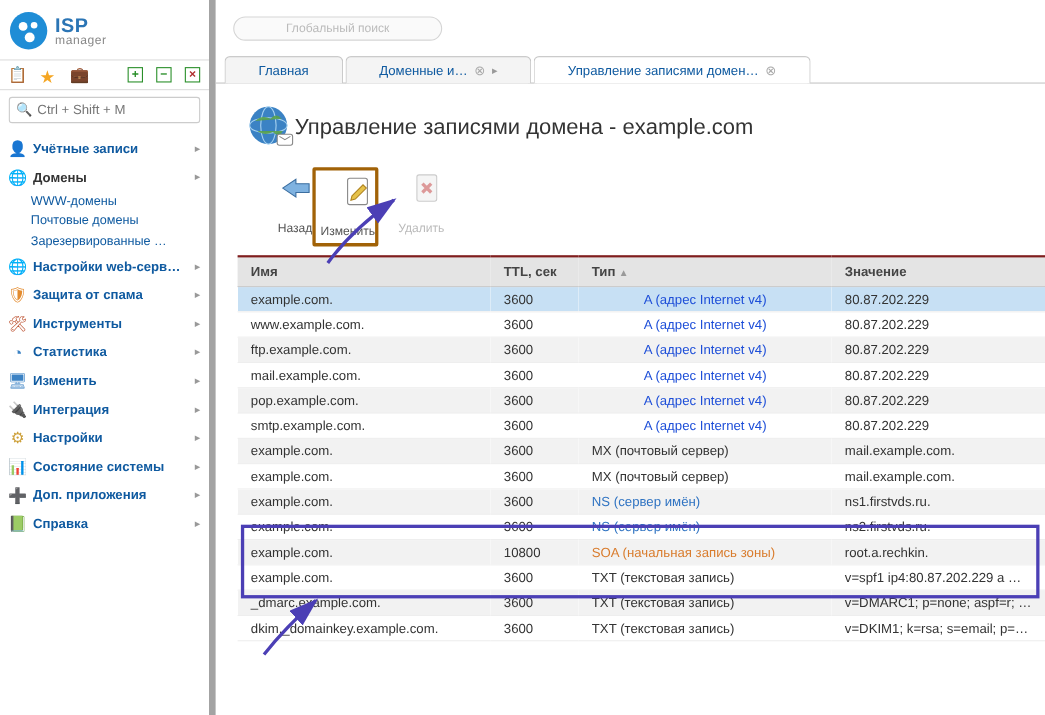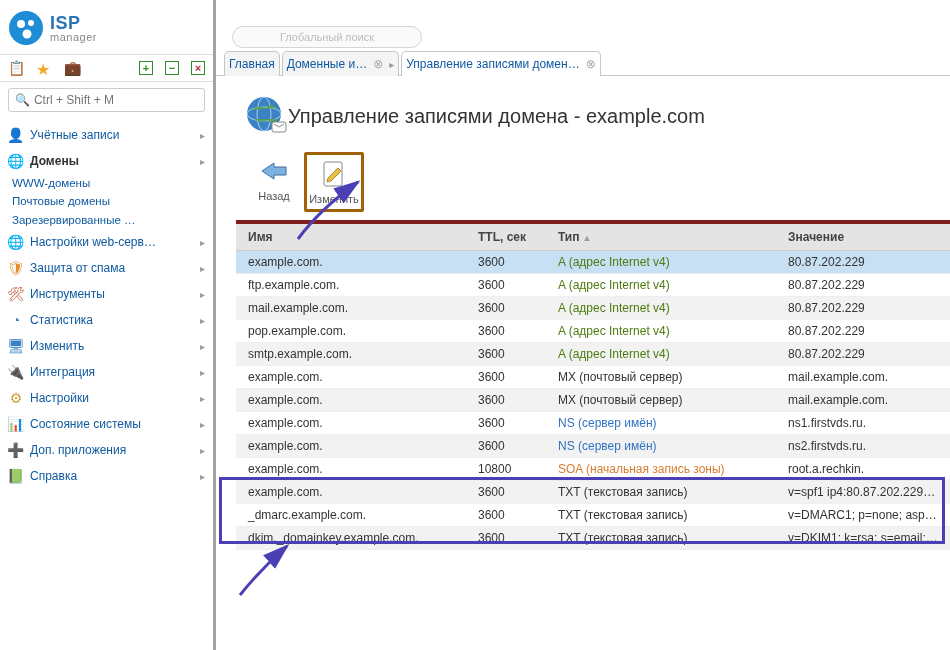--- a/index.html
+++ b/index.html
@@ -1,20 +1,20 @@
 <!DOCTYPE html>
 <html><head>
 <meta charset="utf-8">
 <style>
   * { box-sizing: border-box; margin: 0; padding: 0; }
   body { font-family: Arial, Helvetica, sans-serif; font-size: 12px; color: #333; background: #fff; width: 950px; height: 650px; overflow: hidden; position: relative; }
   .app { display: flex; height: 100%; }
 
   
-  .sidebar { width: 216px; border-right: 3px solid #a3a3a3; display: flex; flex-direction: column; padding: 6px 0 0 0; }
+  .sidebar { width: 196px; border-right: 6px solid #a3a3a3; display: flex; flex-direction: column; padding: 6px 0 0 0; }
   .logo-row { display: flex; align-items: center; gap: 6px; padding: 4px 8px 8px 8px; }
   .logo-circle { width: 36px; height: 36px; position: relative; }
   .logo-circle svg { width: 36px; height: 36px; }
   .logo-text { line-height: 1; }
   .logo-text .isp { font-weight: bold; font-size: 18px; color: #2b75b5; letter-spacing: 0.5px; }
   .logo-text .mgr { font-size: 11px; color: #888; letter-spacing: 0.5px; }
 
   .mini-toolbar { display: flex; align-items: center; gap: 12px; padding: 4px 8px; border-top: 1px solid #ddd; border-bottom: 1px solid #ddd; height: 28px; }
   .mini-toolbar .spacer { flex: 1; }
   .mini-toolbar .sq { width: 14px; height: 14px; display: inline-flex; align-items: center; justify-content: center; border: 1px solid #2a8f2a; font-size: 11px; line-height: 1; font-weight: bold; }
@@ -24,63 +24,63 @@
   .mt-icon { width: 16px; height: 16px; display: inline-block; }
   .star { color: #f5a623; font-size: 16px; }
   .clip { color: #888; font-size: 14px; }
   .note { color: #c78a3a; font-size: 14px; }
 
   .search-box { margin: 6px 8px; height: 24px; border: 1px solid #ccc; border-radius: 3px; display: flex; align-items: center; padding: 0 6px; gap: 4px; color: #999; }
   .search-box input { border: none; outline: none; flex: 1; font-size: 12px; color: #15803d; background: transparent; }
 
   .nav { flex: 1; overflow-y: auto; padding: 4px 0; }
   .nav-item { display: flex; align-items: center; gap: 6px; padding: 5px 8px; cursor: pointer; color: #0f5aa0; }
-  .nav-item .label { flex: 1; }
+  .nav-item .label { flex: 1; font-weight: bold; }
   .nav-item .chev { color: #999; font-size: 10px; }
   .nav-item.bold .label { font-weight: bold; color: #333; }
   .nav-item .ni { width: 16px; height: 16px; display: inline-flex; align-items: center; justify-content: center; font-size: 14px; }
-  .sub { padding-left: 12px; font-size: 11.5px; line-height: 1.6; color: #0f5aa0; }
+  .sub { padding-left: 28px; font-size: 11.5px; line-height: 1.6; color: #0f5aa0; }
   .sub div { cursor: pointer; }
   .sub .active { color: #000; }
 
   
   .main { flex: 1; display: flex; flex-direction: column; }
-  .top-search-wrap { height: 48px; display: flex; align-items: flex-end; padding: 4px 0 0 16px; }
+  .top-search-wrap { height: 48px; display: flex; align-items: center; padding: 4px 0 0 16px; }
   .top-search { width: 190px; height: 22px; border: 1px solid #d5d5d5; border-radius: 11px; background: #fafafa; display: flex; align-items: center; justify-content: center; font-size: 11px; color: #bbb; }
 
   .tabs { display: flex; align-items: flex-end; height: 28px; border-bottom: 1px solid #c6c6c6; padding-left: 8px; gap: 2px; }
-  .tab { display: flex; align-items: center; gap: 6px; padding: 5px 4px; border: 1px solid #c6c6c6; border-bottom: none; border-radius: 5px 5px 0 0; background: #f4f4f4; color: #0f5aa0; font-size: 12px; position: relative; top: 1px; cursor: pointer; }
+  .tab { display: flex; align-items: center; gap: 6px; padding: 5px 30px; border: 1px solid #c6c6c6; border-bottom: none; border-radius: 5px 5px 0 0; background: #f4f4f4; color: #0f5aa0; font-size: 12px; position: relative; top: 1px; cursor: pointer; }
   .tab.active { background: #fff; justify-content: center; }
   .tab .tab-close { color: #aaa; font-size: 12px; }
   .tab .trail { color: #999; font-size: 10px; }
 
   .page-head { display: flex; align-items: center; padding: 18px 0 14px 28px; }
   .page-head h1 { font-size: 20px; font-weight: normal; color: #333; }
   .globe-icon { width: 44px; height: 44px; }
 
   .actions { display: flex; gap: 0; padding: 0 0 8px 28px; align-items: flex-start; }
-  .action { width: 60px; display: flex; flex-direction: column; align-items: center; gap: 4px; cursor: pointer; color: #555; padding: 4px 0; }
+  .action { width: 60px; display: flex; flex-direction: column; align-items: flex-end; gap: 16px; cursor: pointer; color: #555; padding: 4px 0; }
   .action.disabled { color: #bbb; }
   .action .ai { width: 30px; height: 30px; display: flex; align-items: center; justify-content: center; }
   .action span { font-size: 11px; }
   .action.framed { border: 3px solid #a16207; border-radius: 2px; }
 
   .table-wrap { padding: 0 0 0 20px; }
   table { width: 100%; border-collapse: collapse; table-layout: fixed; }
-  thead tr { background: #e4e4e4; border-top: 4px solid #7f1d1d; border-bottom: 1px solid #ccc; margin-left: 40px; }
+  thead tr { background: #e4e4e4; border-top: 2px solid #7f1d1d; border-bottom: 1px solid #ccc; margin-left: 40px; }
   th { text-align: left; font-weight: bold; font-size: 12px; color: #444; padding: 6px 12px; }
   th.col-name { width: 230px; }
   th.col-ttl { width: 80px; }
   th.col-type { width: 230px; }
   tbody tr { border-bottom: 1px solid #eee; }
   tbody tr:nth-child(odd) { background: #f2f2f2; }
   tbody tr:nth-child(even) { background: #fff; }
   tbody tr.selected { background: #c7e0f4 !important; }
   td { padding: 4px 12px; font-size: 12px; color: #333; white-space: nowrap; overflow: hidden; text-overflow: ellipsis; }
-  td.type-a { color: #4d7c0f; }
+  td.type-a { color: #1d4ed8; text-align: center; }
   td.type-ns { color: #2f73c2; }
   td.type-soa { color: #d97c2d; }
   .sort-asc { color: #999; font-size: 9px; margin-left: 3px; }
 
   .hl-box { position: absolute; border: 3px solid #4b3fb5; pointer-events: none; }
   .arrow { position: absolute; pointer-events: none; }
 </style>
 </head>
 <body>
 
@@ -234,35 +234,50 @@
       </div>
       <div class="action framed">
         <span class="ai">
           <svg width="24" height="28" viewBox="0 0 24 28">
               <rect x="2" y="2" width="18" height="24" rx="2" fill="#fff" stroke="#888"></rect>
               <path d="M6 18 L16 8 L19 11 L9 21 L5 22 Z" fill="#e6c24a" stroke="#b0841f"></path>
             </svg>
         </span>
         <span>Изменить</span>
       </div>
+      <div class="action disabled">
+        <span class="ai">
+          <svg width="24" height="28" viewBox="0 0 24 28">
+              <rect x="2" y="2" width="18" height="24" rx="2" fill="#f5f5f5" stroke="#ccc"></rect>
+              <path d="M7 10 L15 18 M15 10 L7 18" stroke="#d99" stroke-width="3"></path>
+            </svg>
+        </span>
+        <span>Удалить</span>
+      </div>
     </div>
 
     <div class="table-wrap">
       <table>
         <thead>
           <tr>
             <th class="col-name"><span>Имя</span></th>
             <th class="col-ttl"><span>TTL, сек</span></th>
             <th class="col-type"><span>Тип</span><span class="sort-asc">▲</span></th>
             <th><span>Значение</span></th>
           </tr>
         </thead>
         <tbody id="tbody">
             <tr class="selected">
               <td>example.com.</td>
+              <td>3600</td>
+              <td class="type-a">A (адрес Internet v4)</td>
+              <td>80.87.202.229</td>
+            </tr>
+            <tr>
+              <td>www.example.com.</td>
               <td>3600</td>
               <td class="type-a">A (адрес Internet v4)</td>
               <td>80.87.202.229</td>
             </tr>
             <tr>
               <td>ftp.example.com.</td>
               <td>3600</td>
               <td class="type-a">A (адрес Internet v4)</td>
               <td>80.87.202.229</td>
             </tr>

